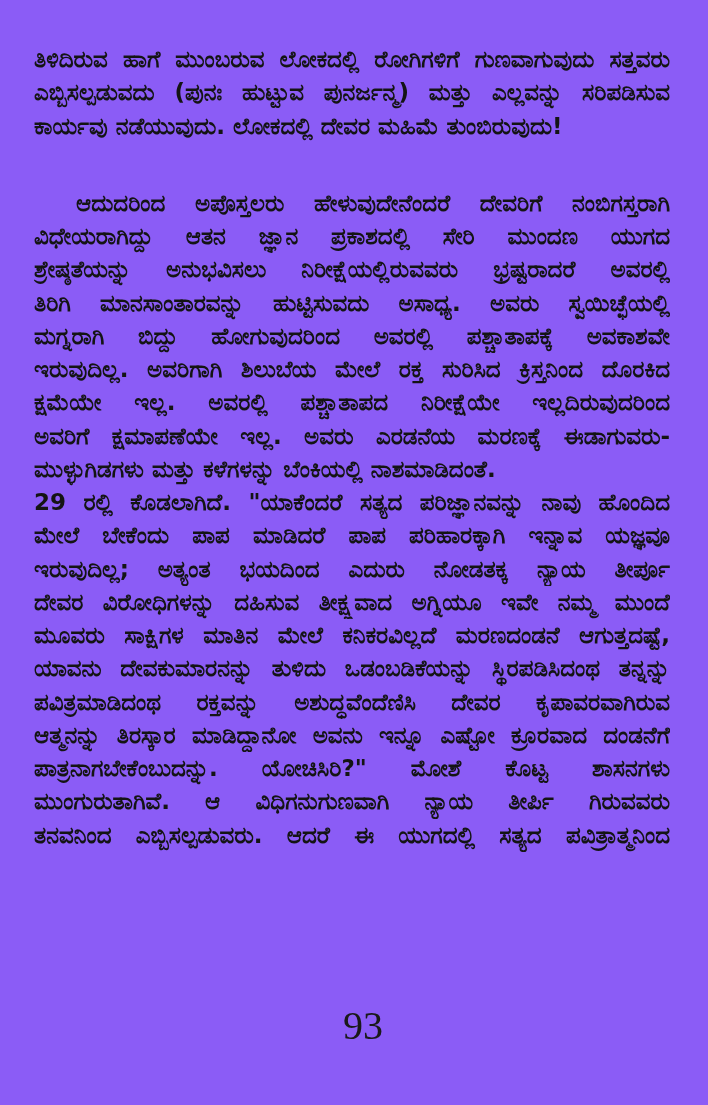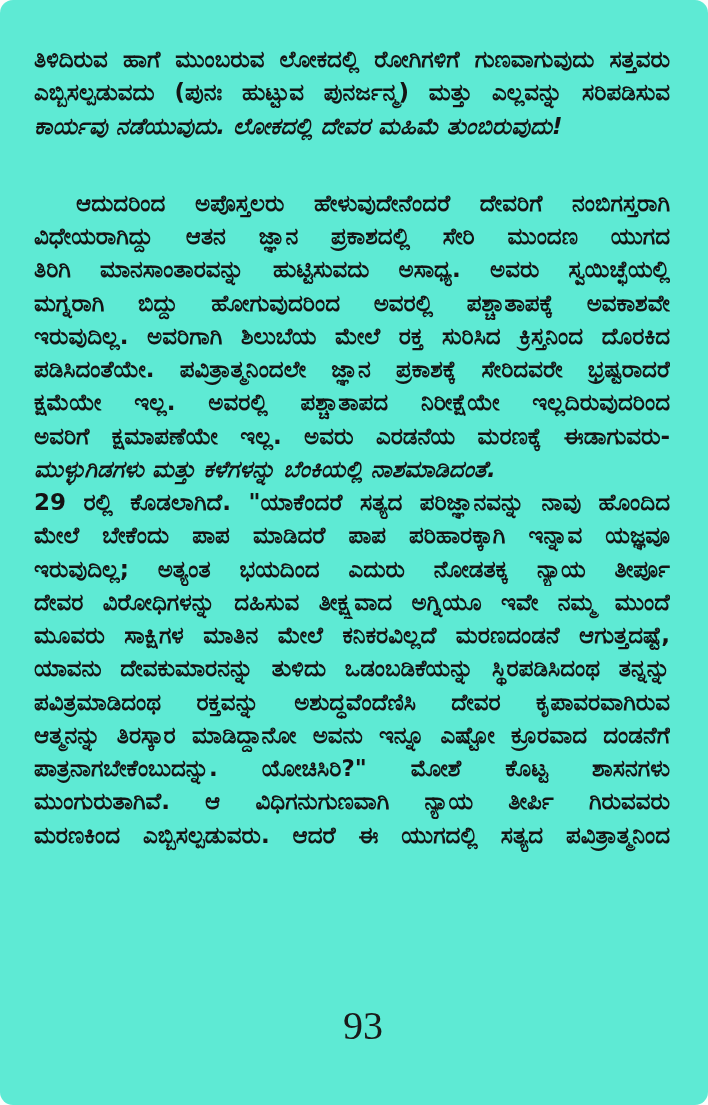--- a/index.html
+++ b/index.html
@@ -10,22 +10,21 @@
     width: 708px;
     height: 1105px;
     position: relative;
     background: #fcfcfb;
     overflow: hidden;
     font-family: "DejaVu Sans", sans-serif;
   }
   .page {
     position: absolute;
     inset: 0;
-    background: #5eead4;
-    border-radius: 13px;
+    background: #8b5cf6;
   }
   .textblock {
     position: absolute;
     left: 34px;
     top: 43px;
     width: 636px;
     color: #141414;
     font-size: 23px;
     line-height: 33.25px;
     font-weight: 700;
@@ -39,21 +38,20 @@
     white-space: normal;
   }
   
   .ln.ind {
     text-indent: 42px;
     margin-top: 44px;
   }
   
   .ln.pend {
     text-align-last: left;
-    font-style: italic;
   }
   .pagenum {
     position: absolute;
     top: 1004px;
     left: 0;
     width: 694px;
     text-align: center;
     color: #1a1a1a;
     font-family: "Liberation Serif", "DejaVu Serif", serif;
     font-size: 40px;
@@ -66,35 +64,35 @@
 <body>
 
 <div class="page">
 
   <div class="textblock">
     <div class="ln">ತಿಳಿದಿರುವ ಹಾಗೆ ಮುಂಬರುವ ಲೋಕದಲ್ಲಿ ರೋಗಿಗಳಿಗೆ ಗುಣವಾಗುವುದು ಸತ್ತವರು</div>
     <div class="ln">ಎಬ್ಬಿಸಲ್ಪಡುವದು (ಪುನಃ ಹುಟ್ಟುವ ಪುನರ್ಜನ್ಮ) ಮತ್ತು ಎಲ್ಲವನ್ನು ಸರಿಪಡಿಸುವ</div>
     <div class="ln pend">ಕಾರ್ಯವು ನಡೆಯುವುದು. ಲೋಕದಲ್ಲಿ ದೇವರ ಮಹಿಮೆ ತುಂಬಿರುವುದು!</div>
     <div class="ln ind">ಆದುದರಿಂದ ಅಪೊಸ್ತಲರು ಹೇಳುವುದೇನೆಂದರೆ ದೇವರಿಗೆ ನಂಬಿಗಸ್ತರಾಗಿ</div>
     <div class="ln">ವಿಧೇಯರಾಗಿದ್ದು ಆತನ ಜ್ಞಾನ ಪ್ರಕಾಶದಲ್ಲಿ ಸೇರಿ ಮುಂದಣ ಯುಗದ</div>
+    <div class="ln">ಶ್ರೇಷ್ಠತೆಯನ್ನು ಅನುಭವಿಸಲು ನಿರೀಕ್ಷೆಯಲ್ಲಿರುವವರು ಭ್ರಷ್ಟರಾದರೆ ಅವರಲ್ಲಿ</div>
     <div class="ln">ತಿರಿಗಿ ಮಾನಸಾಂತಾರವನ್ನು ಹುಟ್ಟಿಸುವದು ಅಸಾಧ್ಯ. ಅವರು ಸ್ವಯಿಚ್ಛೆಯಲ್ಲಿ</div>
     <div class="ln">ಮಗ್ನರಾಗಿ ಬಿದ್ದು ಹೋಗುವುದರಿಂದ ಅವರಲ್ಲಿ ಪಶ್ಚಾತಾಪಕ್ಕೆ ಅವಕಾಶವೇ</div>
     <div class="ln">ಇರುವುದಿಲ್ಲ. ಅವರಿಗಾಗಿ ಶಿಲುಬೆಯ ಮೇಲೆ ರಕ್ತ ಸುರಿಸಿದ ಕ್ರಿಸ್ತನಿಂದ ದೊರಕಿದ</div>
-    <div class="ln">ಪಡಿಸಿದಂತೆಯೇ. ಪವಿತ್ರಾತ್ಮನಿಂದಲೇ ಜ್ಞಾನ ಪ್ರಕಾಶಕ್ಕೆ ಸೇರಿದವರೇ ಭ್ರಷ್ಟರಾದರೆ</div>
     <div class="ln">ಕ್ಷಮೆಯೇ ಇಲ್ಲ. ಅವರಲ್ಲಿ ಪಶ್ಚಾತಾಪದ ನಿರೀಕ್ಷೆಯೇ ಇಲ್ಲದಿರುವುದರಿಂದ</div>
     <div class="ln">ಅವರಿಗೆ ಕ್ಷಮಾಪಣೆಯೇ ಇಲ್ಲ. ಅವರು ಎರಡನೆಯ ಮರಣಕ್ಕೆ ಈಡಾಗುವರು-</div>
     <div class="ln pend">ಮುಳ್ಳುಗಿಡಗಳು ಮತ್ತು ಕಳೆಗಳನ್ನು ಬೆಂಕಿಯಲ್ಲಿ ನಾಶಮಾಡಿದಂತೆ.</div>
     <div class="ln">29 ರಲ್ಲಿ ಕೊಡಲಾಗಿದೆ. "ಯಾಕೆಂದರೆ ಸತ್ಯದ ಪರಿಜ್ಞಾನವನ್ನು ನಾವು ಹೊಂದಿದ</div>
     <div class="ln">ಮೇಲೆ ಬೇಕೆಂದು ಪಾಪ ಮಾಡಿದರೆ ಪಾಪ ಪರಿಹಾರಕ್ಕಾಗಿ ಇನ್ನಾವ ಯಜ್ಞವೂ</div>
     <div class="ln">ಇರುವುದಿಲ್ಲ; ಅತ್ಯಂತ ಭಯದಿಂದ ಎದುರು ನೋಡತಕ್ಕ ನ್ಯಾಯ ತೀರ್ಪೂ</div>
     <div class="ln">ದೇವರ ವಿರೋಧಿಗಳನ್ನು ದಹಿಸುವ ತೀಕ್ಷ್ಣವಾದ ಅಗ್ನಿಯೂ ಇವೇ ನಮ್ಮ ಮುಂದೆ</div>
     <div class="ln">ಮೂವರು ಸಾಕ್ಷಿಗಳ ಮಾತಿನ ಮೇಲೆ ಕನಿಕರವಿಲ್ಲದೆ ಮರಣದಂಡನೆ ಆಗುತ್ತದಷ್ಟೆ,</div>
     <div class="ln">ಯಾವನು ದೇವಕುಮಾರನನ್ನು ತುಳಿದು ಒಡಂಬಡಿಕೆಯನ್ನು ಸ್ಥಿರಪಡಿಸಿದಂಥ ತನ್ನನ್ನು</div>
     <div class="ln">ಪವಿತ್ರಮಾಡಿದಂಥ ರಕ್ತವನ್ನು ಅಶುದ್ಧವೆಂದೆಣಿಸಿ ದೇವರ ಕೃಪಾವರವಾಗಿರುವ</div>
     <div class="ln">ಆತ್ಮನನ್ನು ತಿರಸ್ಕಾರ ಮಾಡಿದ್ದಾನೋ ಅವನು ಇನ್ನೂ ಎಷ್ಟೋ ಕ್ರೂರವಾದ ದಂಡನೆಗೆ</div>
     <div class="ln">ಪಾತ್ರನಾಗಬೇಕೆಂಬುದನ್ನು. ಯೋಚಿಸಿರಿ?" ಮೋಶೆ ಕೊಟ್ಟ ಶಾಸನಗಳು</div>
     <div class="ln">ಮುಂಗುರುತಾಗಿವೆ. ಆ ವಿಧಿಗನುಗುಣವಾಗಿ ನ್ಯಾಯ ತೀರ್ಪಿ ಗಿರುವವರು</div>
-    <div class="ln">ಮರಣಕಿಂದ ಎಬ್ಬಿಸಲ್ಪಡುವರು. ಆದರೆ ಈ ಯುಗದಲ್ಲಿ ಸತ್ಯದ ಪವಿತ್ರಾತ್ಮನಿಂದ</div>
+    <div class="ln">ತನವನಿಂದ ಎಬ್ಬಿಸಲ್ಪಡುವರು. ಆದರೆ ಈ ಯುಗದಲ್ಲಿ ಸತ್ಯದ ಪವಿತ್ರಾತ್ಮನಿಂದ</div>
   </div>
 
   <div class="pagenum">93</div>
 
 </div>
 
 </body></html>

